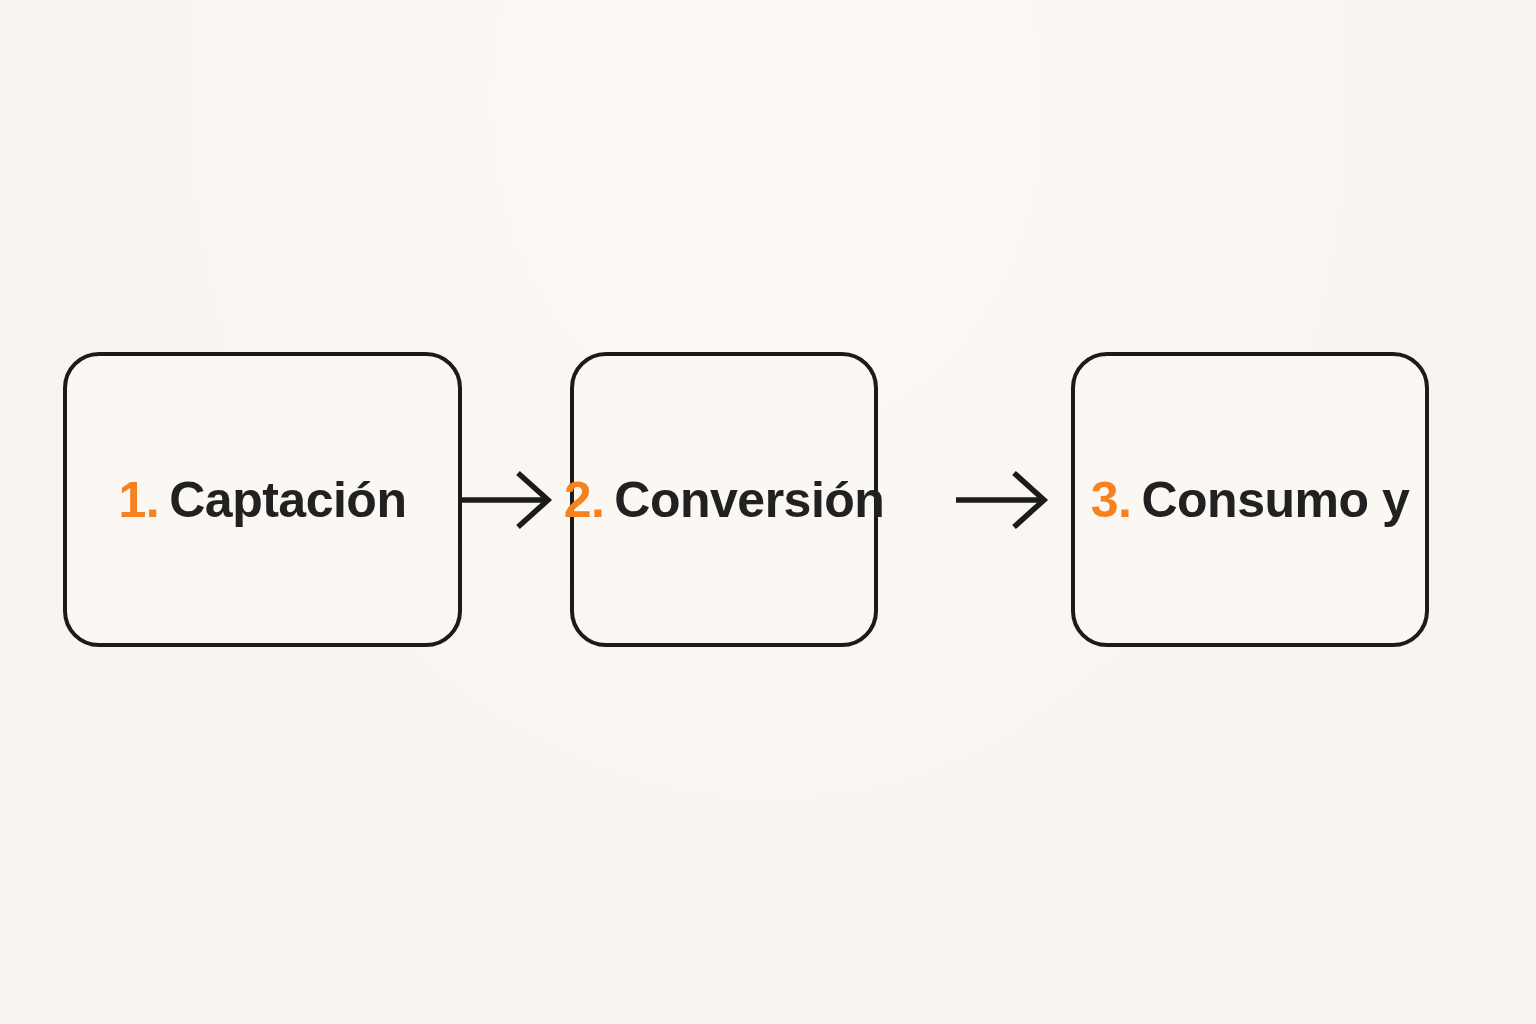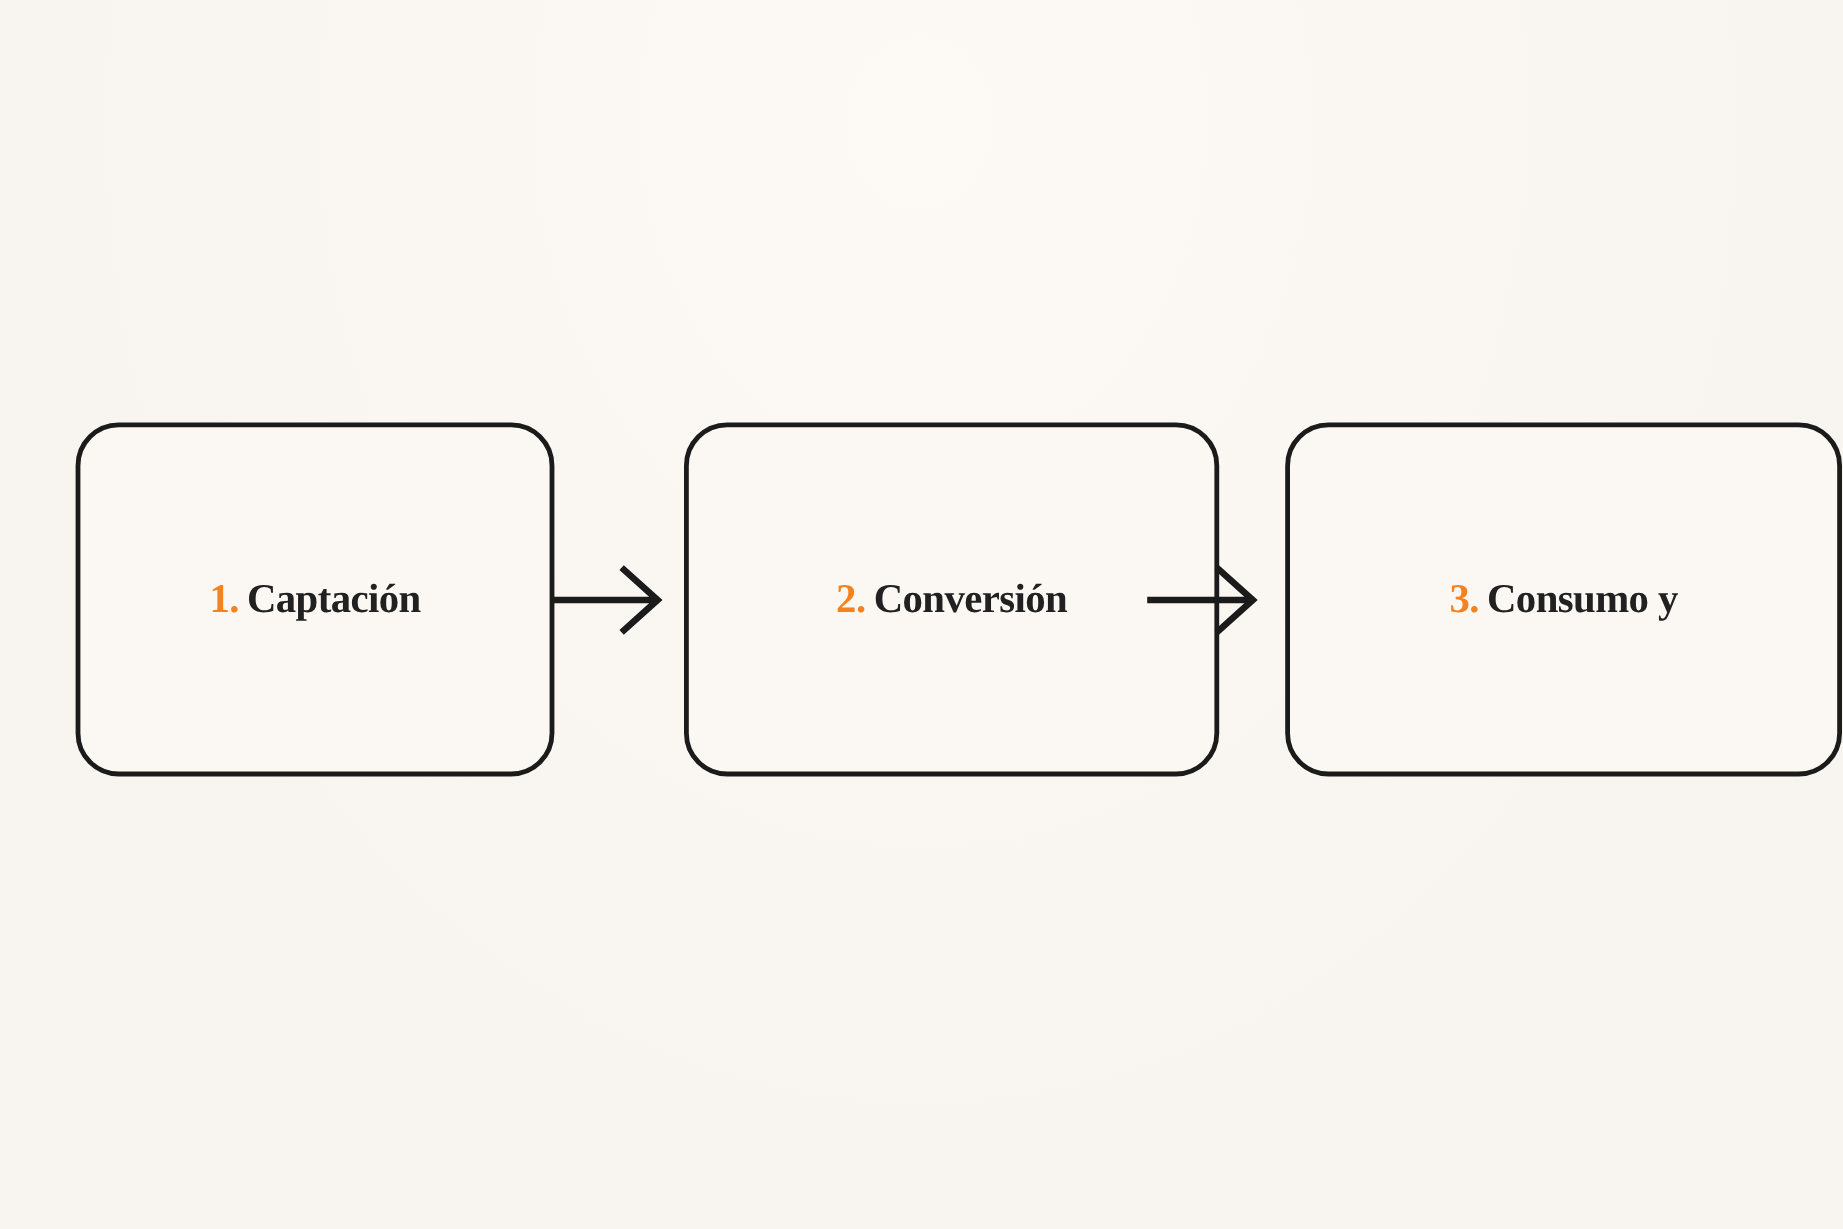--- a/index.html
+++ b/index.html
@@ -28,29 +28,28 @@
     height: 295px;
     background: var(--box-fill);
     border: 4px solid var(--border);
     border-radius: 36px;
     display: flex;
     align-items: center;
     justify-content: center;
     text-align: center;
   }
   .box1 { left: 63px;   width: 399px; }
-  .box2 { left: 570px;  width: 446px; }
-  .box3 { left: 1071px; width: 464px; align-items: center; }
+  .box2 { left: 570px;  width: 308px; }
+  .box3 { left: 1071px; width: 358px; align-items: center; }
   .step-text {
-    font-size: 34px;
+    font-size: 50px;
     font-weight: 600;
     line-height: 78px;
     letter-spacing: -0.5px;
     color: var(--text);
-    font-family: Liberation Serif, serif;
   }
   .step-num {
     color: var(--accent);
     margin-right: 0.2em;
   }
   .arrow {
     position: absolute;
     top: 468px;
     width: 100px;
     height: 64px;

